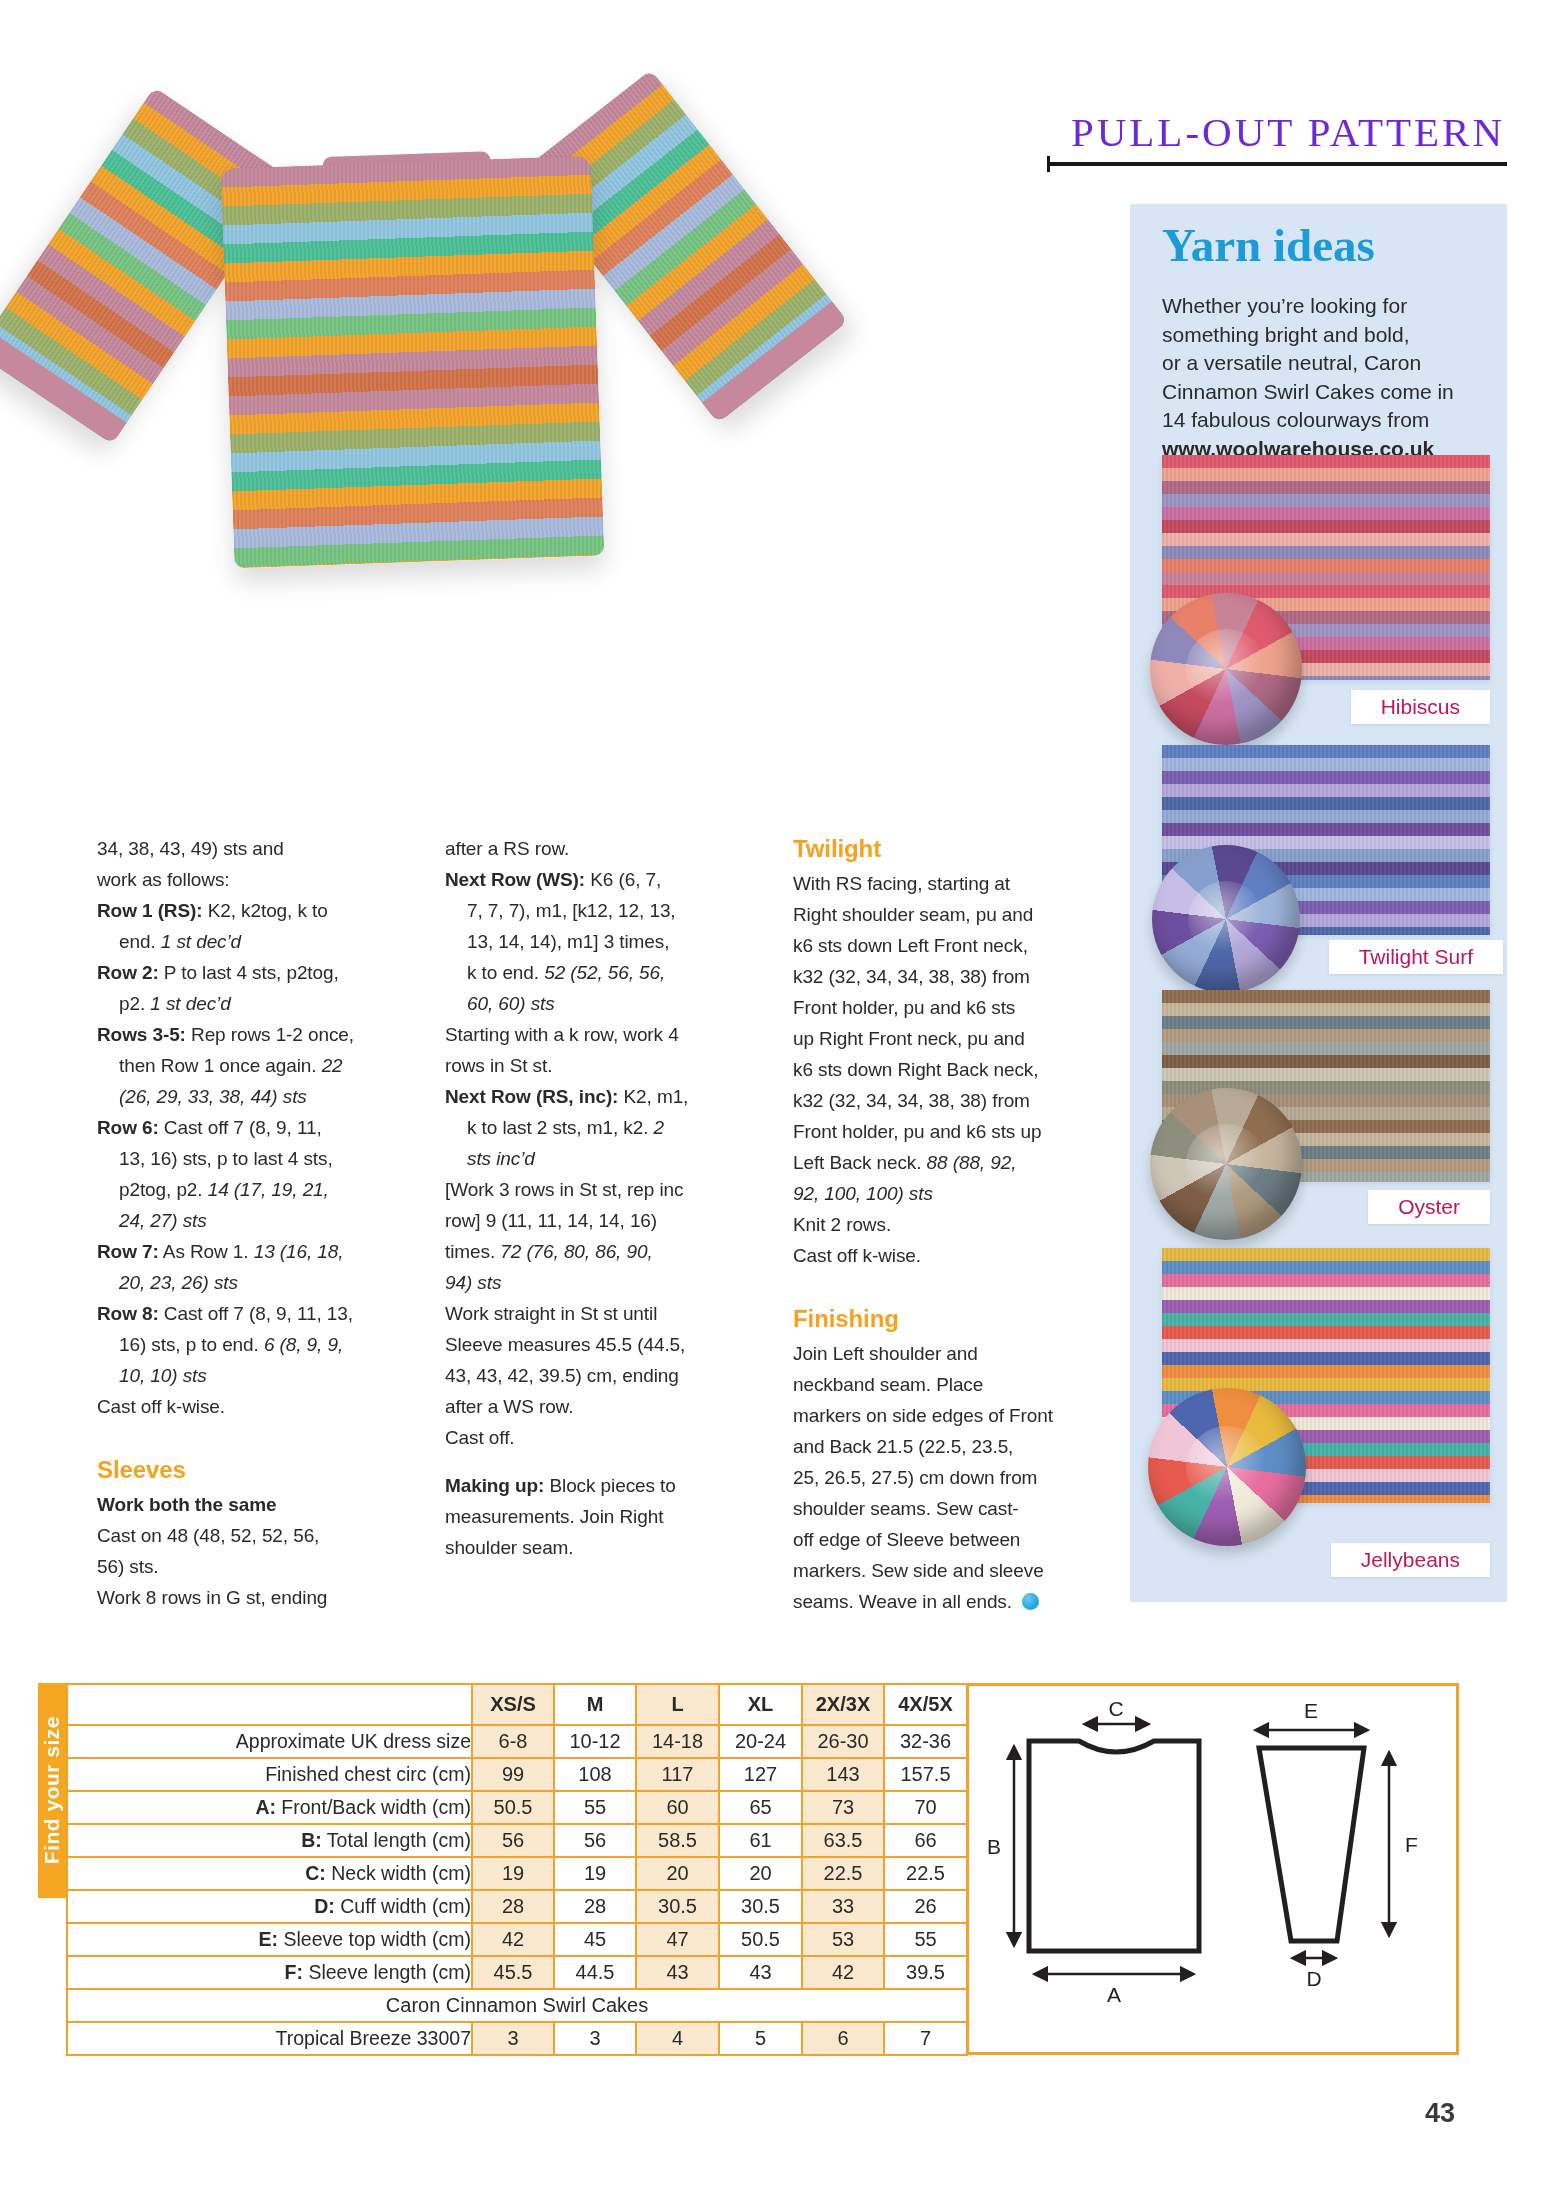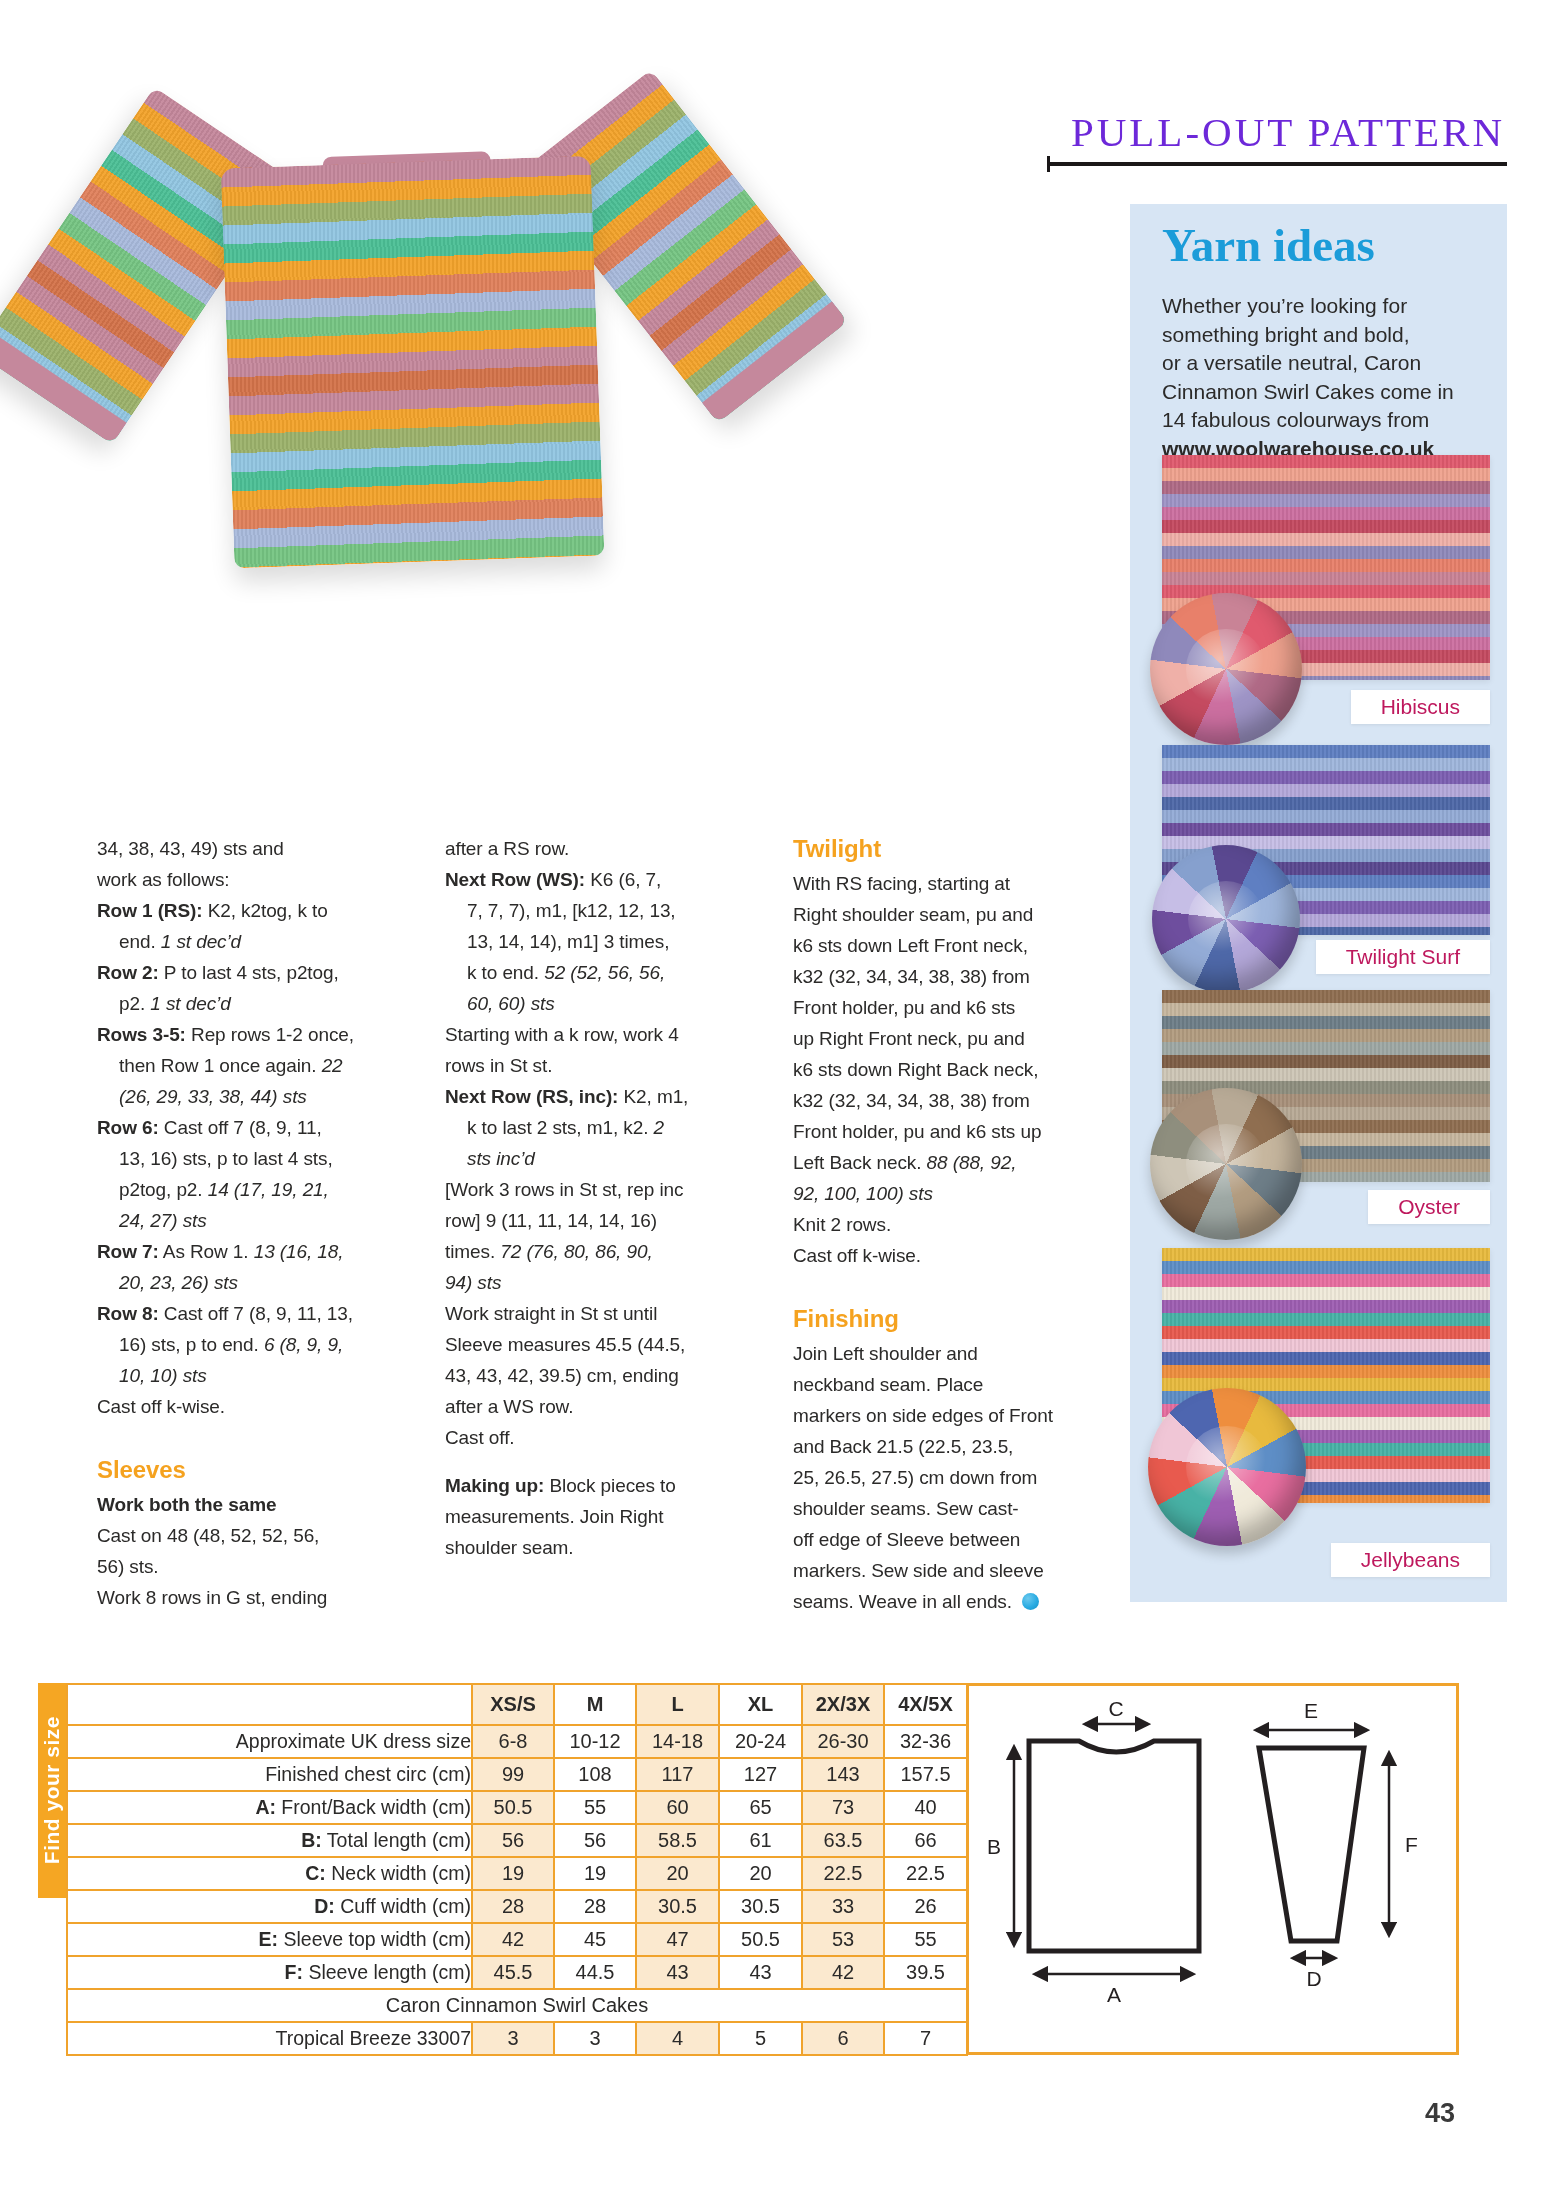--- a/index.html
+++ b/index.html
@@ -97,21 +97,21 @@
   <div class="abs swatch" style="left: 1162px; top: 455px; width: 328px; height: 225px; background: repeating-linear-gradient(90deg, rgba(0, 0, 0, 0.05) 0px, rgba(0, 0, 0, 0.05) 2px, rgba(255, 255, 255, 0.05) 2px, rgba(255, 255, 255, 0.05) 4px), repeating-linear-gradient(rgb(224, 90, 110) 0px, rgb(224, 90, 110) 13px, rgb(239, 162, 142) 13px, rgb(239, 162, 142) 26px, rgb(176, 106, 134) 26px, rgb(176, 106, 134) 39px, rgb(158, 148, 198) 39px, rgb(158, 148, 198) 52px, rgb(204, 111, 160) 52px, rgb(204, 111, 160) 65px, rgb(196, 74, 96) 65px, rgb(196, 74, 96) 78px, rgb(239, 176, 168) 78px, rgb(239, 176, 168) 91px, rgb(143, 137, 187) 91px, rgb(143, 137, 187) 104px, rgb(232, 128, 106) 104px, rgb(232, 128, 106) 117px, rgb(201, 131, 150) 117px, rgb(201, 131, 150) 130px);"></div>
   <div class="abs ball" style="left: 1150px; top: 593px; width: 152px; height: 152px; background: repeating-conic-gradient(from 25deg, rgb(224, 90, 110) 0deg, rgb(224, 90, 110) 36deg, rgb(239, 162, 142) 36deg, rgb(239, 162, 142) 72deg, rgb(176, 106, 134) 72deg, rgb(176, 106, 134) 108deg, rgb(158, 148, 198) 108deg, rgb(158, 148, 198) 144deg, rgb(204, 111, 160) 144deg, rgb(204, 111, 160) 180deg, rgb(196, 74, 96) 180deg, rgb(196, 74, 96) 216deg, rgb(239, 176, 168) 216deg, rgb(239, 176, 168) 252deg, rgb(143, 137, 187) 252deg, rgb(143, 137, 187) 288deg, rgb(232, 128, 106) 288deg, rgb(232, 128, 106) 324deg, rgb(201, 131, 150) 324deg, rgb(201, 131, 150) 360deg);">
     <div class="ball-core"></div>
     </div>
   <div class="abs swatch-label" style="right:61px;top:690px;">Hibiscus</div>
 
   <div class="abs swatch" style="left: 1162px; top: 745px; width: 328px; height: 190px; background: repeating-linear-gradient(90deg, rgba(0, 0, 0, 0.05) 0px, rgba(0, 0, 0, 0.05) 2px, rgba(255, 255, 255, 0.05) 2px, rgba(255, 255, 255, 0.05) 4px), repeating-linear-gradient(rgb(95, 127, 194) 0px, rgb(95, 127, 194) 13px, rgb(159, 182, 220) 13px, rgb(159, 182, 220) 26px, rgb(124, 95, 178) 26px, rgb(124, 95, 178) 39px, rgb(180, 168, 218) 39px, rgb(180, 168, 218) 52px, rgb(78, 104, 168) 52px, rgb(78, 104, 168) 65px, rgb(147, 171, 214) 65px, rgb(147, 171, 214) 78px, rgb(110, 78, 158) 78px, rgb(110, 78, 158) 91px, rgb(198, 190, 230) 91px, rgb(198, 190, 230) 104px, rgb(134, 160, 206) 104px, rgb(134, 160, 206) 117px, rgb(90, 72, 144) 117px, rgb(90, 72, 144) 130px);"></div>
   <div class="abs ball" style="left: 1152px; top: 845px; width: 148px; height: 148px; background: repeating-conic-gradient(from 25deg, rgb(95, 127, 194) 0deg, rgb(95, 127, 194) 36deg, rgb(159, 182, 220) 36deg, rgb(159, 182, 220) 72deg, rgb(124, 95, 178) 72deg, rgb(124, 95, 178) 108deg, rgb(180, 168, 218) 108deg, rgb(180, 168, 218) 144deg, rgb(78, 104, 168) 144deg, rgb(78, 104, 168) 180deg, rgb(147, 171, 214) 180deg, rgb(147, 171, 214) 216deg, rgb(110, 78, 158) 216deg, rgb(110, 78, 158) 252deg, rgb(198, 190, 230) 252deg, rgb(198, 190, 230) 288deg, rgb(134, 160, 206) 288deg, rgb(134, 160, 206) 324deg, rgb(90, 72, 144) 324deg, rgb(90, 72, 144) 360deg);">
     <div class="ball-core"></div>
     </div>
-  <div class="abs swatch-label" style="right:61px;top:940px;">Twilight Surf</div>
+  <div class="abs swatch-label" style="right:48px;top:940px;">Twilight Surf</div>
 
   <div class="abs swatch" style="left: 1162px; top: 990px; width: 328px; height: 192px; background: repeating-linear-gradient(90deg, rgba(0, 0, 0, 0.05) 0px, rgba(0, 0, 0, 0.05) 2px, rgba(255, 255, 255, 0.05) 2px, rgba(255, 255, 255, 0.05) 4px), repeating-linear-gradient(rgb(143, 110, 80) 0px, rgb(143, 110, 80) 13px, rgb(198, 182, 158) 13px, rgb(198, 182, 158) 26px, rgb(110, 126, 136) 26px, rgb(110, 126, 136) 39px, rgb(178, 156, 128) 39px, rgb(178, 156, 128) 52px, rgb(158, 168, 164) 52px, rgb(158, 168, 164) 65px, rgb(126, 94, 70) 65px, rgb(126, 94, 70) 78px, rgb(206, 198, 182) 78px, rgb(206, 198, 182) 91px, rgb(142, 142, 126) 91px, rgb(142, 142, 126) 104px, rgb(168, 144, 122) 104px, rgb(168, 144, 122) 117px, rgb(184, 170, 150) 117px, rgb(184, 170, 150) 130px);"></div>
   <div class="abs ball" style="left: 1150px; top: 1088px; width: 152px; height: 152px; background: repeating-conic-gradient(from 25deg, rgb(143, 110, 80) 0deg, rgb(143, 110, 80) 36deg, rgb(198, 182, 158) 36deg, rgb(198, 182, 158) 72deg, rgb(110, 126, 136) 72deg, rgb(110, 126, 136) 108deg, rgb(178, 156, 128) 108deg, rgb(178, 156, 128) 144deg, rgb(158, 168, 164) 144deg, rgb(158, 168, 164) 180deg, rgb(126, 94, 70) 180deg, rgb(126, 94, 70) 216deg, rgb(206, 198, 182) 216deg, rgb(206, 198, 182) 252deg, rgb(142, 142, 126) 252deg, rgb(142, 142, 126) 288deg, rgb(168, 144, 122) 288deg, rgb(168, 144, 122) 324deg, rgb(184, 170, 150) 324deg, rgb(184, 170, 150) 360deg);">
     <div class="ball-core"></div>
     </div>
   <div class="abs swatch-label" style="right:61px;top:1190px;">Oyster</div>
 
   <div class="abs swatch" style="left: 1162px; top: 1248px; width: 328px; height: 255px; background: repeating-linear-gradient(90deg, rgba(0, 0, 0, 0.05) 0px, rgba(0, 0, 0, 0.05) 2px, rgba(255, 255, 255, 0.05) 2px, rgba(255, 255, 255, 0.05) 4px), repeating-linear-gradient(rgb(232, 186, 62) 0px, rgb(232, 186, 62) 13px, rgb(94, 142, 198) 13px, rgb(94, 142, 198) 26px, rgb(232, 110, 160) 26px, rgb(232, 110, 160) 39px, rgb(240, 234, 218) 39px, rgb(240, 234, 218) 52px, rgb(158, 94, 178) 52px, rgb(158, 94, 178) 65px, rgb(72, 178, 166) 65px, rgb(72, 178, 166) 78px, rgb(232, 90, 78) 78px, rgb(232, 90, 78) 91px, rgb(240, 198, 214) 91px, rgb(240, 198, 214) 104px, rgb(78, 102, 176) 104px, rgb(78, 102, 176) 117px, rgb(238, 142, 62) 117px, rgb(238, 142, 62) 130px);"></div>
   <div class="abs ball" style="left: 1148px; top: 1388px; width: 158px; height: 158px; background: repeating-conic-gradient(from 25deg, rgb(232, 186, 62) 0deg, rgb(232, 186, 62) 36deg, rgb(94, 142, 198) 36deg, rgb(94, 142, 198) 72deg, rgb(232, 110, 160) 72deg, rgb(232, 110, 160) 108deg, rgb(240, 234, 218) 108deg, rgb(240, 234, 218) 144deg, rgb(158, 94, 178) 144deg, rgb(158, 94, 178) 180deg, rgb(72, 178, 166) 180deg, rgb(72, 178, 166) 216deg, rgb(232, 90, 78) 216deg, rgb(232, 90, 78) 252deg, rgb(240, 198, 214) 252deg, rgb(240, 198, 214) 288deg, rgb(78, 102, 176) 288deg, rgb(78, 102, 176) 324deg, rgb(238, 142, 62) 324deg, rgb(238, 142, 62) 360deg);">
     <div class="ball-core"></div>
@@ -241,21 +241,21 @@
           <td class="sh">143</td>
           <td class="">157.5</td>
         </tr>
         <tr>
           <td class="lbl"><b>A:</b> Front/Back width (cm)</td>
           <td class="sh">50.5</td>
           <td class="">55</td>
           <td class="sh">60</td>
           <td class="">65</td>
           <td class="sh">73</td>
-          <td class="">40</td>
+          <td class="">70</td>
         </tr>
         <tr>
           <td class="lbl"><b>B:</b> Total length (cm)</td>
           <td class="sh">56</td>
           <td class="">56</td>
           <td class="sh">58.5</td>
           <td class="">61</td>
           <td class="sh">63.5</td>
           <td class="">66</td>
         </tr>

